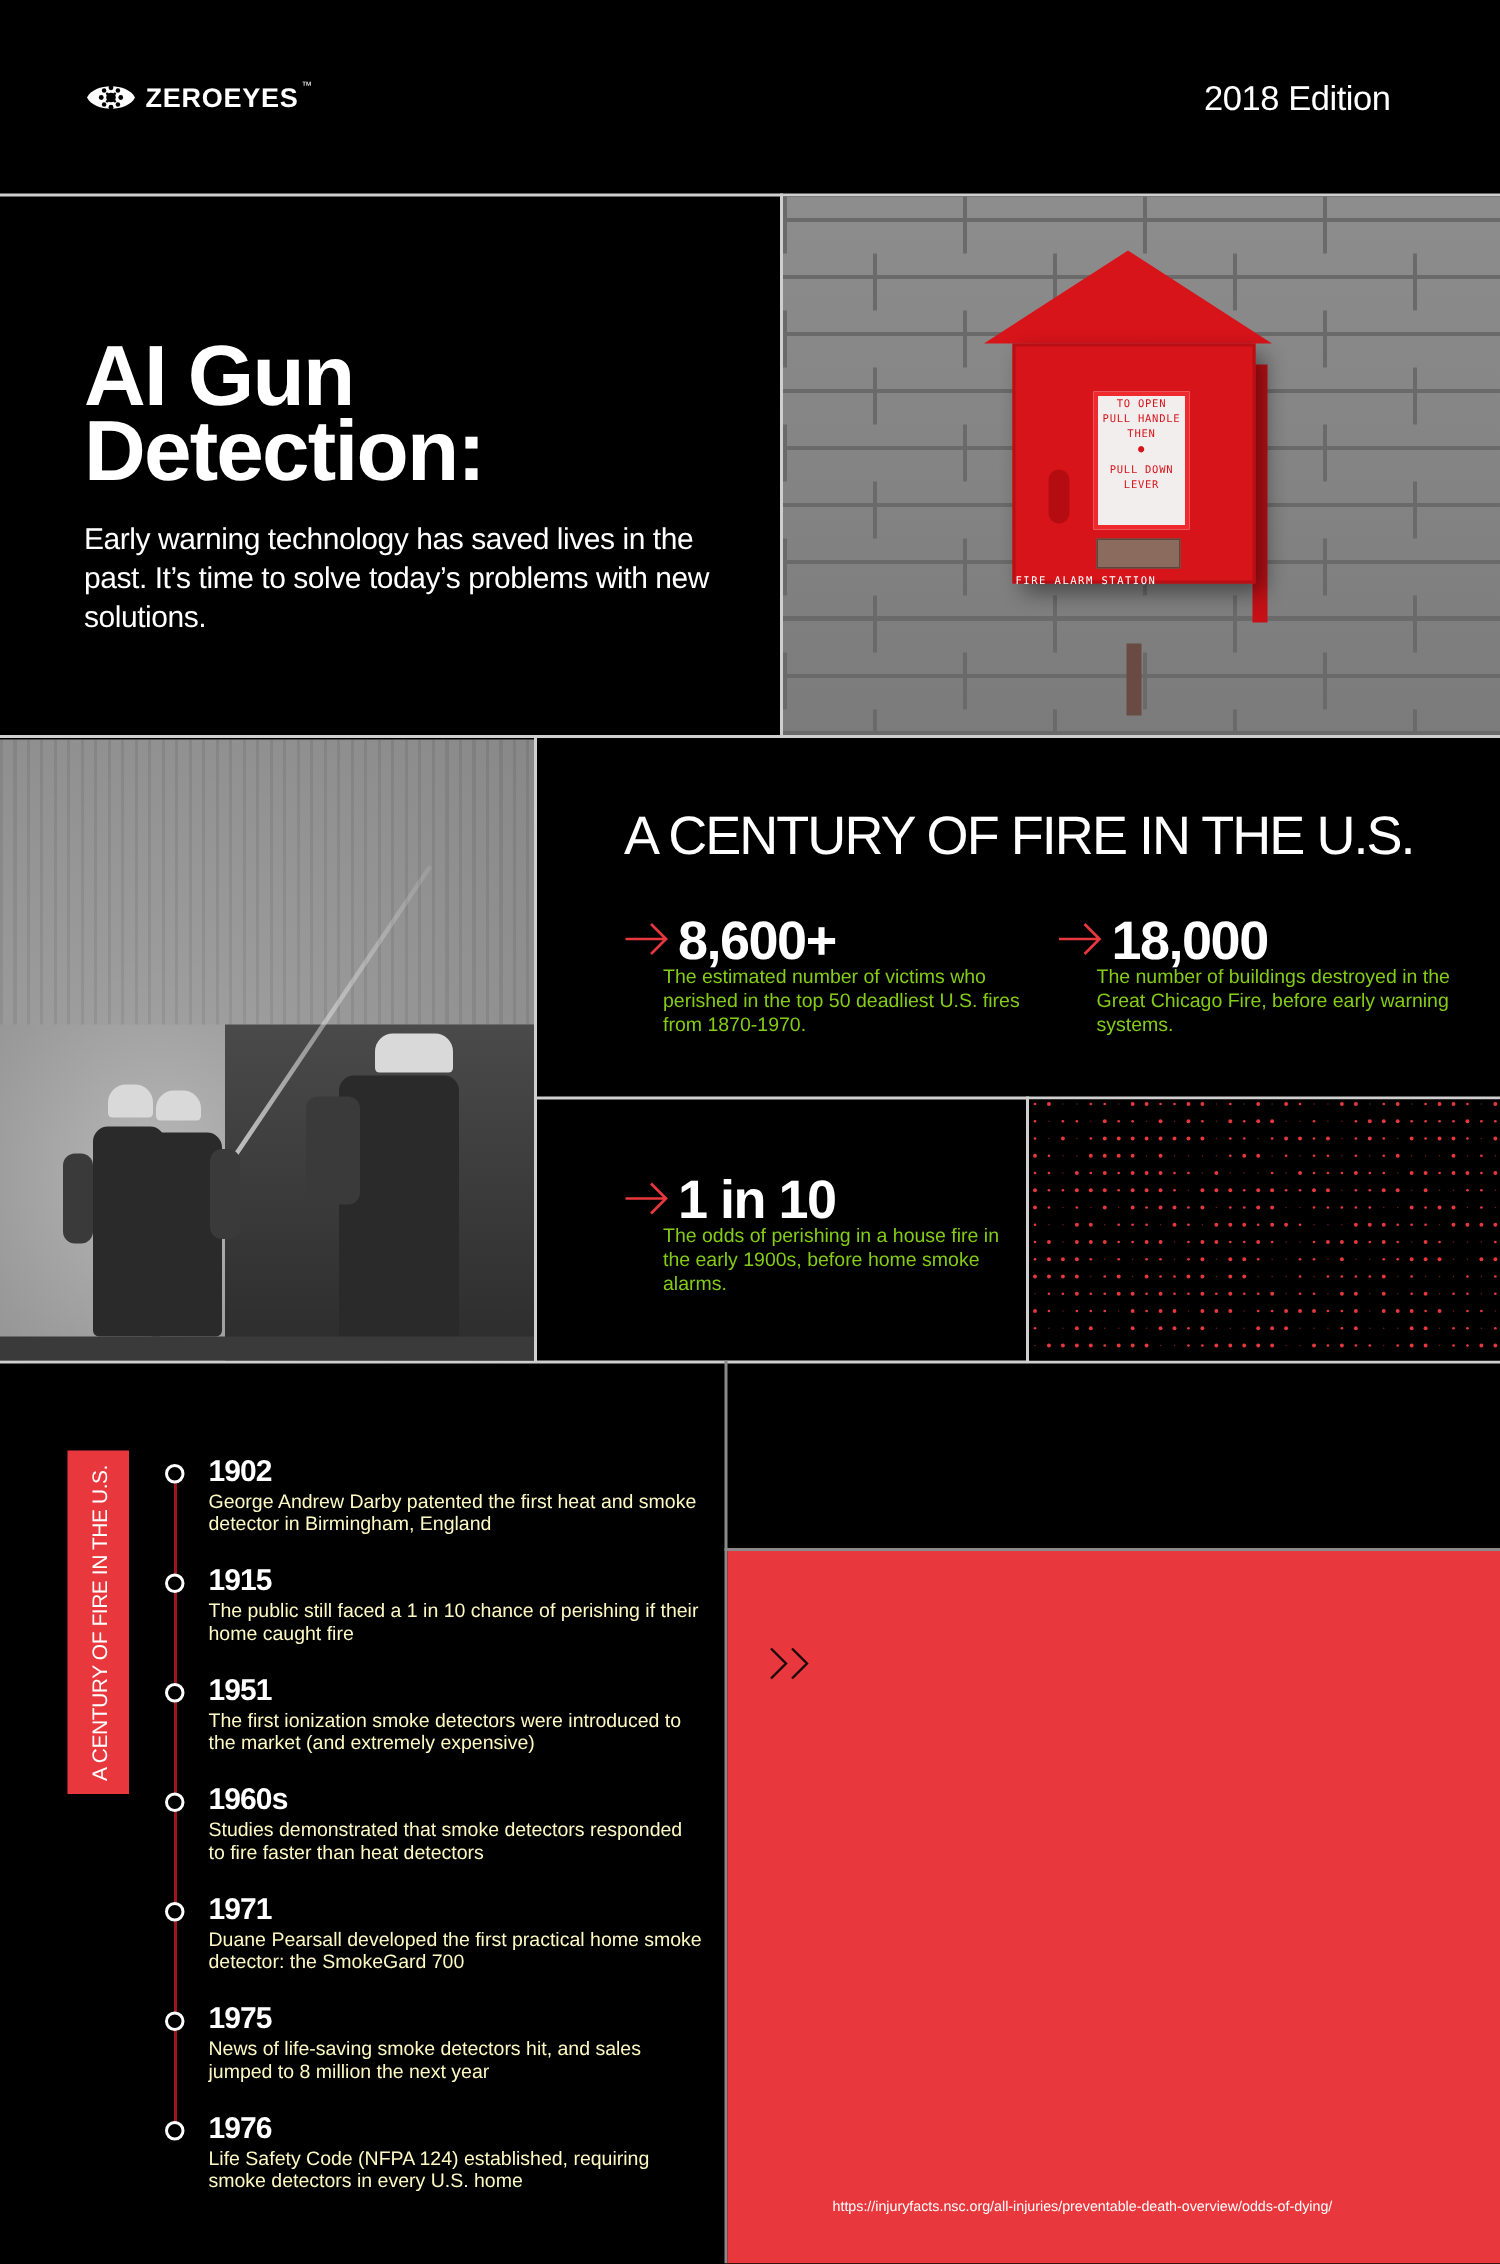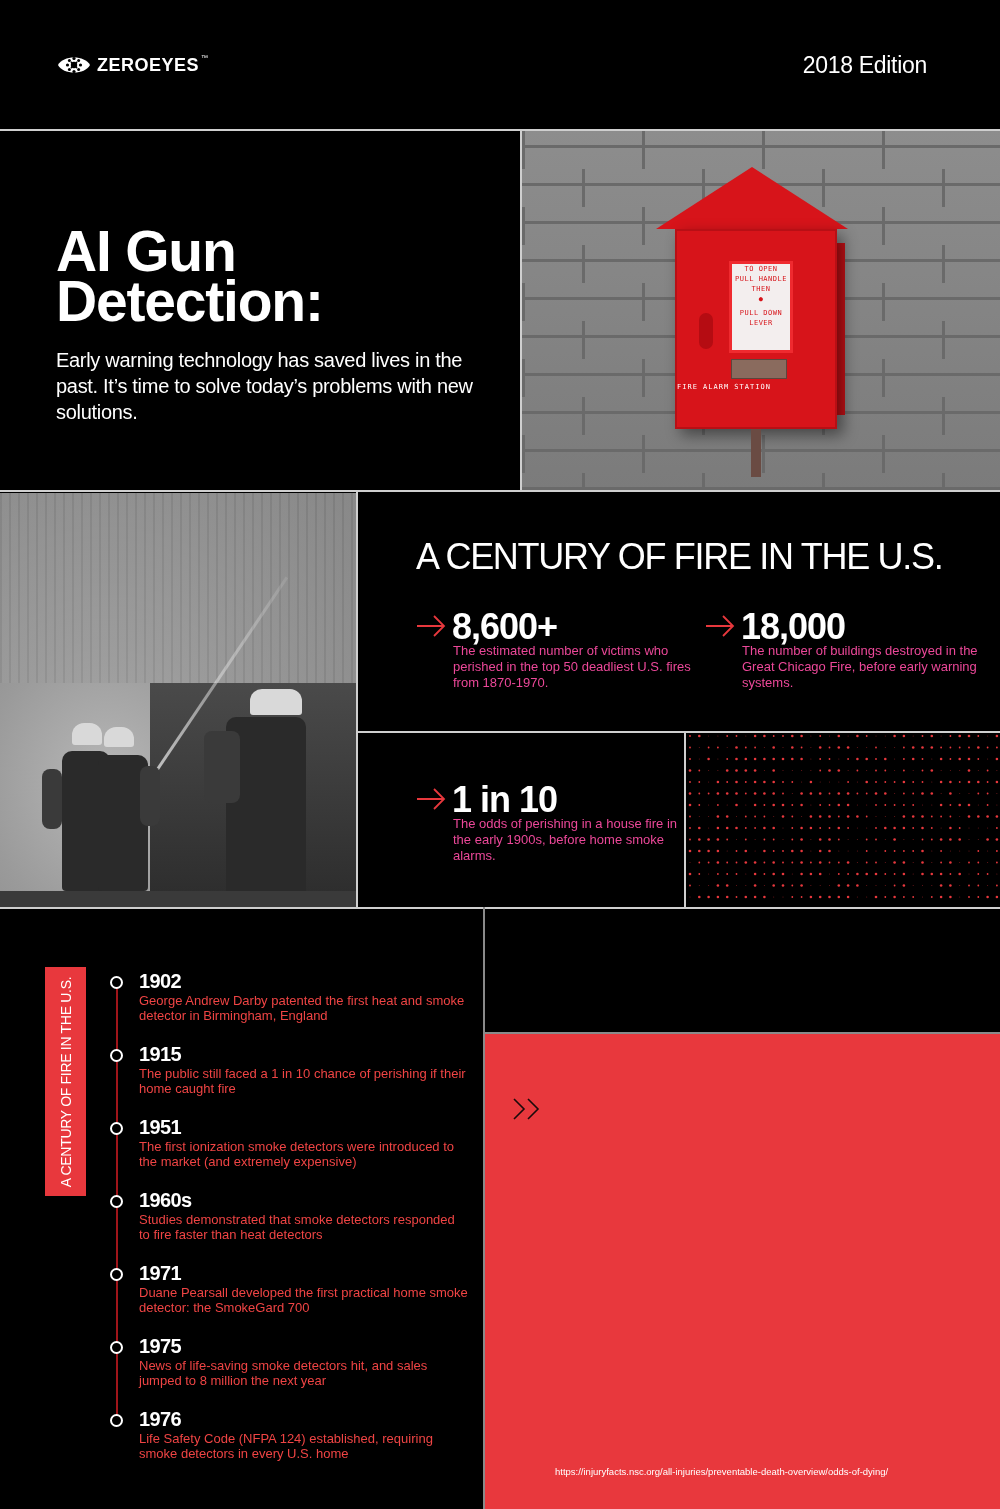--- a/index.html
+++ b/index.html
@@ -29,21 +29,21 @@
   
   #alarm-photo { left: 522px; top: 131px; width: 478px; height: 359px; overflow: hidden;
     background:
       repeating-linear-gradient(0deg, #6a6a6a 0 3px, transparent 3px 38px),
       linear-gradient(180deg, #8d8d8d, #7b7b7b);
   }
   .brick-row { position: absolute; left: 0; width: 100%; height: 38px; }
   .brick-row.odd { background: repeating-linear-gradient(90deg, #6a6a6a 0 3px, transparent 3px 120px); }
   .brick-row.even { background: repeating-linear-gradient(90deg, transparent 0 60px, #6a6a6a 60px 63px, transparent 63px 120px); }
   #box-roof { left: 134px; top: 36px; width: 0; height: 0; border-left: 96px solid transparent; border-right: 96px solid transparent; border-bottom: 62px solid #d7141a; }
-  #box-body { left: 153px; top: 98px; width: 162px; height: 200px; background: #d7141a; box-shadow: 6px 6px 14px rgba(0,0,0,0.45); border: 2px solid #b80f15; }
+  #box-body { left: 153px; top: 98px; width: 162px; height: 160px; background: #d7141a; box-shadow: 6px 6px 14px rgba(0,0,0,0.45); border: 2px solid #b80f15; }
   #box-hinge { left: 313px; top: 112px; width: 10px; height: 172px; background: #c51016; }
   #box-window { left: 52px; top: 30px; width: 64px; height: 92px; background: #f3eeee; border: 3px solid #ef2a2f; }
   #box-window span { display: block; text-align: center; font-size: 7px; color: #d7141a; letter-spacing: 0.5px; line-height: 10px; font-family: "DejaVu Sans Mono", monospace; }
   #box-knob { left: 22px; top: 82px; width: 14px; height: 36px; background: #b50c12; border-radius: 7px; }
   #box-plate { left: 54px; top: 128px; width: 56px; height: 20px; background: #8a6b5e; border: 1px solid #5d463d; }
   #box-label { left: 0; top: 152px; width: 160px; text-align: left; font-size: 7px; letter-spacing: 1px; color: #fff; font-family: "DejaVu Sans Mono", monospace; }
   #box-stem { left: 229px; top: 298px; width: 10px; height: 48px; background: #6a4b43; }
 
   
   #fire-photo { left: 0; top: 493px; width: 356px; height: 414px; overflow: hidden;
@@ -55,32 +55,32 @@
   .ff-helmet { position: absolute; background: #d9d9d9; border-radius: 12px 12px 3px 3px; }
   .ff-tank { position: absolute; background: #3a3a3a; border-radius: 8px; }
   #fire-ground { left: 0; top: 398px; width: 356px; height: 16px; background: #3a3a3a; }
 
   
   #century-title { left: 416px; top: 536px; font-size: 36px; letter-spacing: -1.3px; font-weight: 400; white-space: nowrap; }
 
   .stat { position: absolute; }
   .stat-arrow { position: absolute; left: 0; top: 2px; width: 30px; height: 24px; }
   .stat-value { position: absolute; left: 36px; top: -6px; font-size: 36px; font-weight: 700; letter-spacing: -1px; white-space: nowrap; }
-  .stat-desc { position: absolute; left: 37px; top: 31px; width: 240px; font-size: 13px; line-height: 16px; color: #ec4899; }
+  .stat-desc { position: absolute; left: 26px; top: 31px; width: 240px; font-size: 13px; line-height: 16px; color: #84cc16; }
 
   #dots { left: 686px; top: 733px; width: 314px; height: 174px; overflow: hidden; background: #000; }
 
   
   #timeline-tag { left: 45px; top: 967px; width: 41px; height: 229px; background: #e8383d; }
   #timeline-tag-text { position: absolute; left: 50%; top: 50%; transform: translate(-50%, -50%) rotate(-90deg); white-space: nowrap; font-size: 14px; letter-spacing: -0.3px; color: #fff; }
   #timeline-line { left: 116px; top: 986px; width: 2px; height: 430px; background: #a0151a; }
   .tl-item { position: absolute; left: 110px; width: 360px; }
   .tl-dot { position: absolute; left: 0; top: 6px; width: 13px; height: 13px; border: 2px solid #fff; border-radius: 50%; background: #000; }
   .tl-year { position: absolute; left: 29px; top: 0; font-size: 20px; font-weight: 700; letter-spacing: -0.6px; line-height: 22px; }
-  .tl-text { position: absolute; left: 29px; top: 23px; width: 330px; font-size: 13px; line-height: 15px; color: #ef4444; }
+  .tl-text { position: absolute; left: 29px; top: 23px; width: 330px; font-size: 13px; line-height: 15px; color: #fef9c3; }
 
   
   #quote { left: 485px; top: 1034px; width: 515px; height: 475px; background: #e8383d; }
   #quote-chevron { position: absolute; left: 27px; top: 64px; width: 32px; height: 22px; }
   #quote-text { position: absolute; left: 70px; top: 52px; width: 420px; font-size: 35px; line-height: 41px; font-weight: 700; letter-spacing: -0.8px; color: #fff; }
   #quote-source { position: absolute; left: 70px; top: 432px; font-size: 9.5px; color: #fff; white-space: nowrap; }
 </style>
 </head>
 <body>
 

